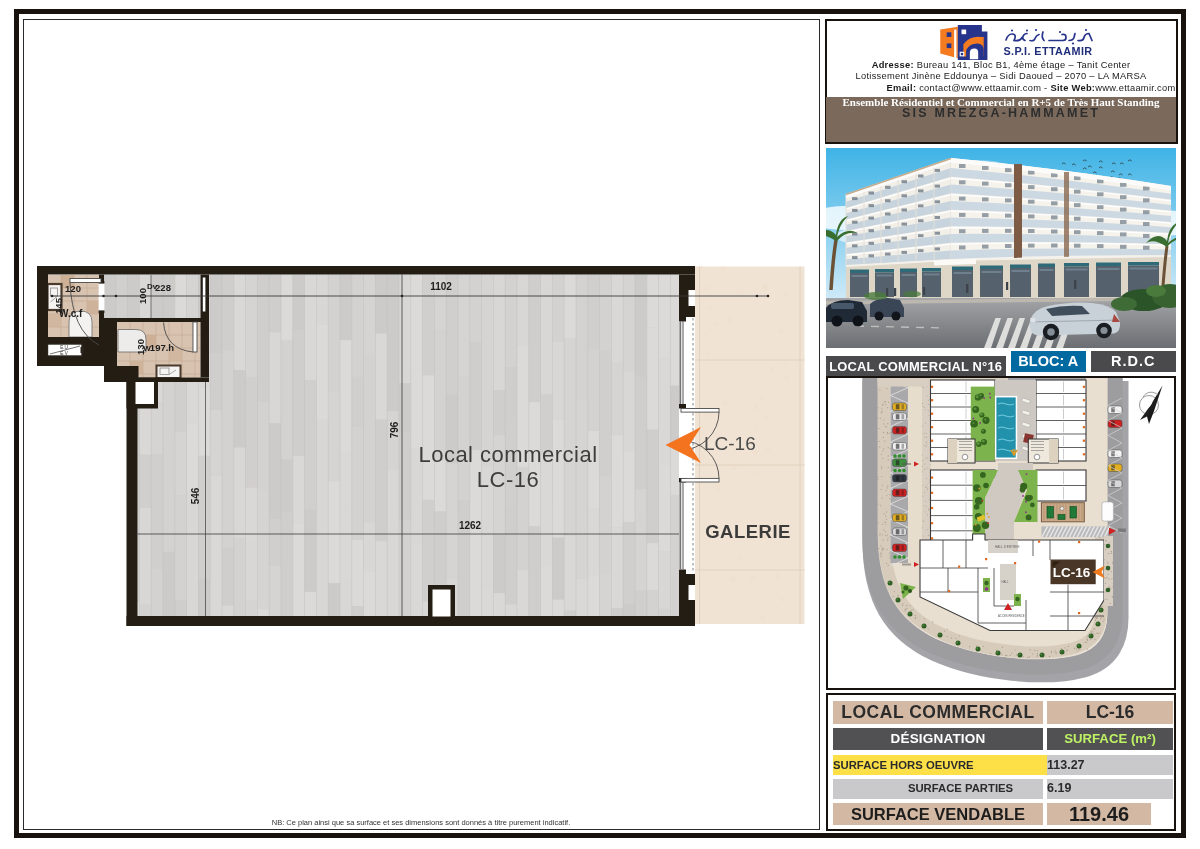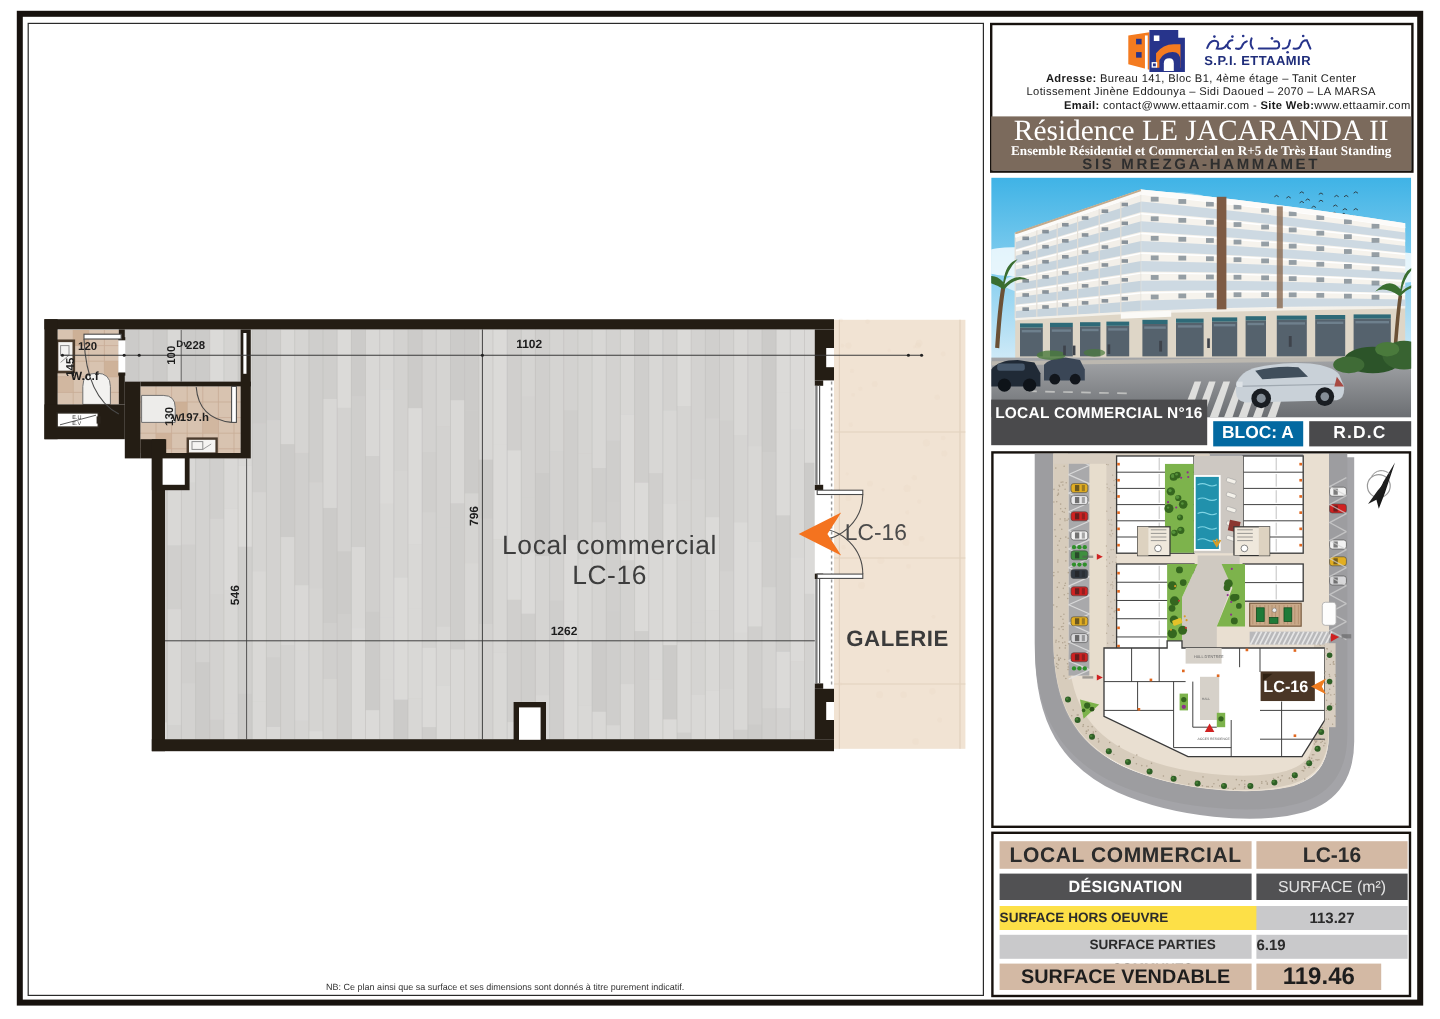--- a/index.html
+++ b/index.html
@@ -556,21 +556,20 @@
 </g>
 </svg></div>
 
   <div class="abs" style="left:177px;top:23.5px;font-size:10.8px;font-weight:bold;color:#1f2d7a;letter-spacing:0.4px;">S.P.I. ETTAAMIR</div>
 
   <div class="abs" style="left:0;top:38.5px;width:100%;text-align:center;font-size:9.3px;color:#1a1a1a;letter-spacing:0.3px;"><b>Adresse:</b> Bureau 141, Bloc B1, 4ème étage – Tanit Center</div>
   <div class="abs" style="left:0;top:50px;width:100%;text-align:center;font-size:9.3px;color:#1a1a1a;letter-spacing:0.3px;">Lotissement Jinène Eddounya – Sidi Daoued – 2070 – LA MARSA</div>
   <div class="abs" style="left:0;top:61.5px;width:100%;text-align:right;font-size:9.3px;color:#1a1a1a;letter-spacing:0.3px;"><b>Email:</b> contact@www.ettaamir.com - <b>Site Web:</b>www.ettaamir.com</div>
 
   <div class="abs" style="left:-0.5px;top:76px;width:350px;height:44.5px;background:#7b6a5c;text-align:center;">
-    <div style="font-family:'Liberation Serif',serif;font-size:24.5px;color:#fff;line-height:23px;margin-top:1px;">Résidence LE JACARANDA II</div>
     <div style="font-family:'Liberation Serif',serif;font-size:11px;font-weight:bold;color:#fff;line-height:10px;margin-top:0;">Ensemble Résidentiel et Commercial en R+5 de Très Haut Standing</div>
     <div style="font-size:12.5px;font-weight:bold;color:#2e2e2e;letter-spacing:2.2px;line-height:10px;margin-top:0.5px;">SIS MREZGA-HAMMAMET</div>
   </div>
 </div>
 
 <div class="abs" style="left:826px;top:148px;width:350px;height:200px;"><svg width="350" height="200" viewBox="0 0 350 200" preserveAspectRatio="none">
       <defs>
         <linearGradient id="sky" x1="0" y1="0" x2="0" y2="1">
           <stop offset="0" stop-color="#3fb3e6"></stop>
           <stop offset="0.55" stop-color="#8fd2f0"></stop>
@@ -834,21 +833,21 @@
       <g fill="#3e434b">
         <rect x="60" y="140" width="2.2" height="8"></rect>
         <rect x="68" y="140" width="2.2" height="8"></rect>
         <rect x="97" y="139" width="2.2" height="8"></rect>
         <rect x="140" y="136" width="2.4" height="9"></rect>
         <rect x="248" y="132" width="2.4" height="9"></rect>
         <rect x="180" y="134" width="2.2" height="8"></rect>
       </g>
     </svg></div>
 
-<div class="abs" style="left:826px;top:333px;width:179.5px;height:38px;background:#4a4a4c;color:#fff;text-align:center;font-size:12.9px;font-weight:bold;line-height:21px;letter-spacing:0.2px;">LOCAL COMMERCIAL N°16</div>
+<div class="abs" style="left:826px;top:356px;width:179.5px;height:28px;background:#4a4a4c;color:#fff;text-align:center;font-size:12.9px;font-weight:bold;line-height:21px;letter-spacing:0.2px;">LOCAL COMMERCIAL N°16</div>
 
 <div class="abs" style="left:1010.5px;top:351px;width:75.5px;height:20.5px;background:#0369a1;color:#fff;text-align:center;font-size:14.5px;font-weight:bold;line-height:21px;">BLOC: A</div>
 
 <div class="abs" style="left:1090.5px;top:351px;width:85.5px;height:20.5px;background:#4a4a4c;color:#fff;text-align:center;font-size:14.5px;font-weight:bold;line-height:21px;letter-spacing:1px;">R.D.C</div>
 
 <div class="abs" style="left:826px;top:375.5px;width:350px;height:314.5px;border:2px solid #17120e;background:#fff;overflow:hidden;"><svg width="346" height="310.5" viewBox="0 0 346 310.5">
       <defs>
         <linearGradient id="blade" x1="0" y1="0" x2="1" y2="1">
           <stop offset="0" stop-color="#3a3a3a"></stop>
           <stop offset="1" stop-color="#050505"></stop>
@@ -1617,22 +1616,22 @@
         <path d="M330,17 A9.5,9.5 0 0 0 315,19" fill="none" stroke="#888" stroke-width="0.8"></path>
       </g>
     </svg></div>
 
 <div class="abs" style="left:826px;top:693px;width:350px;height:137.5px;border:2.5px solid #17120e;background:#fff;">
 
   <div class="abs" style="left:5px;top:5.5px;width:210px;height:23px;background:#d3b9a4;text-align:center;font-size:17.5px;font-weight:bold;color:#2b2b2b;line-height:23px;letter-spacing:0.5px;">LOCAL COMMERCIAL</div>
   <div class="abs" style="left:219px;top:5.5px;width:126px;height:23px;background:#d3b9a4;text-align:center;font-size:17.5px;font-weight:bold;color:#2b2b2b;line-height:23px;">LC-16</div>
 
   <div class="abs" style="left:5px;top:33px;width:210px;height:21.5px;background:#515153;text-align:center;font-size:13.5px;font-weight:bold;color:#fff;line-height:21.5px;letter-spacing:0.2px;">DÉSIGNATION</div>
-  <div class="abs" style="left:219px;top:33px;width:126px;height:21.5px;background:#515153;text-align:center;font-size:13.2px;font-weight:normal;color:#e5e5e5;line-height:21.5px;">SURFACE (m²)</div>
+  <div class="abs" style="left:219px;top:33px;width:126px;height:21.5px;background:#515153;text-align:center;font-size:13.2px;font-weight:bold;color:#bef264;line-height:21.5px;">SURFACE (m²)</div>
 
   <div class="abs" style="left:5px;top:59.5px;width:254px;height:20px;background:#fde047;text-align:left;font-size:11.3px;font-weight:bold;color:#2b2b2b;line-height:20px;">SURFACE HORS OEUVRE</div>
-  <div class="abs" style="left:219px;top:59.5px;width:126px;height:20px;background:#c9c9cb;text-align:center;font-size:12.5px;font-weight:bold;color:#2b2b2b;line-height:20px;">113.27</div>
+  <div class="abs" style="left:219px;top:59.5px;width:126px;height:20px;background:#c9c9cb;text-align:left;font-size:12.5px;font-weight:bold;color:#2b2b2b;line-height:20px;">113.27</div>
 
   <div class="abs" style="left:5px;top:84px;width:210px;height:19.5px;background:#c9c9cb;text-align:center;font-size:11.3px;font-weight:bold;color:#2b2b2b;line-height:19.5px;padding-left:45px;">SURFACE PARTIES COMMUNES</div>
   <div class="abs" style="left:219px;top:84px;width:126px;height:19.5px;background:#c9c9cb;font-size:12.5px;font-weight:bold;color:#2b2b2b;line-height:19.5px;">6.19</div>
 
   <div class="abs" style="left:5px;top:107.5px;width:210px;height:22px;background:#d3b9a4;text-align:center;font-size:16.5px;font-weight:bold;color:#1d1d1d;line-height:22px;">SURFACE VENDABLE</div>
   <div class="abs" style="left:219px;top:107.5px;width:104px;height:22px;background:#d3b9a4;text-align:center;font-size:20px;font-weight:bold;color:#1d1d1d;line-height:22px;">119.46</div>
 </div>
 </body></html>

